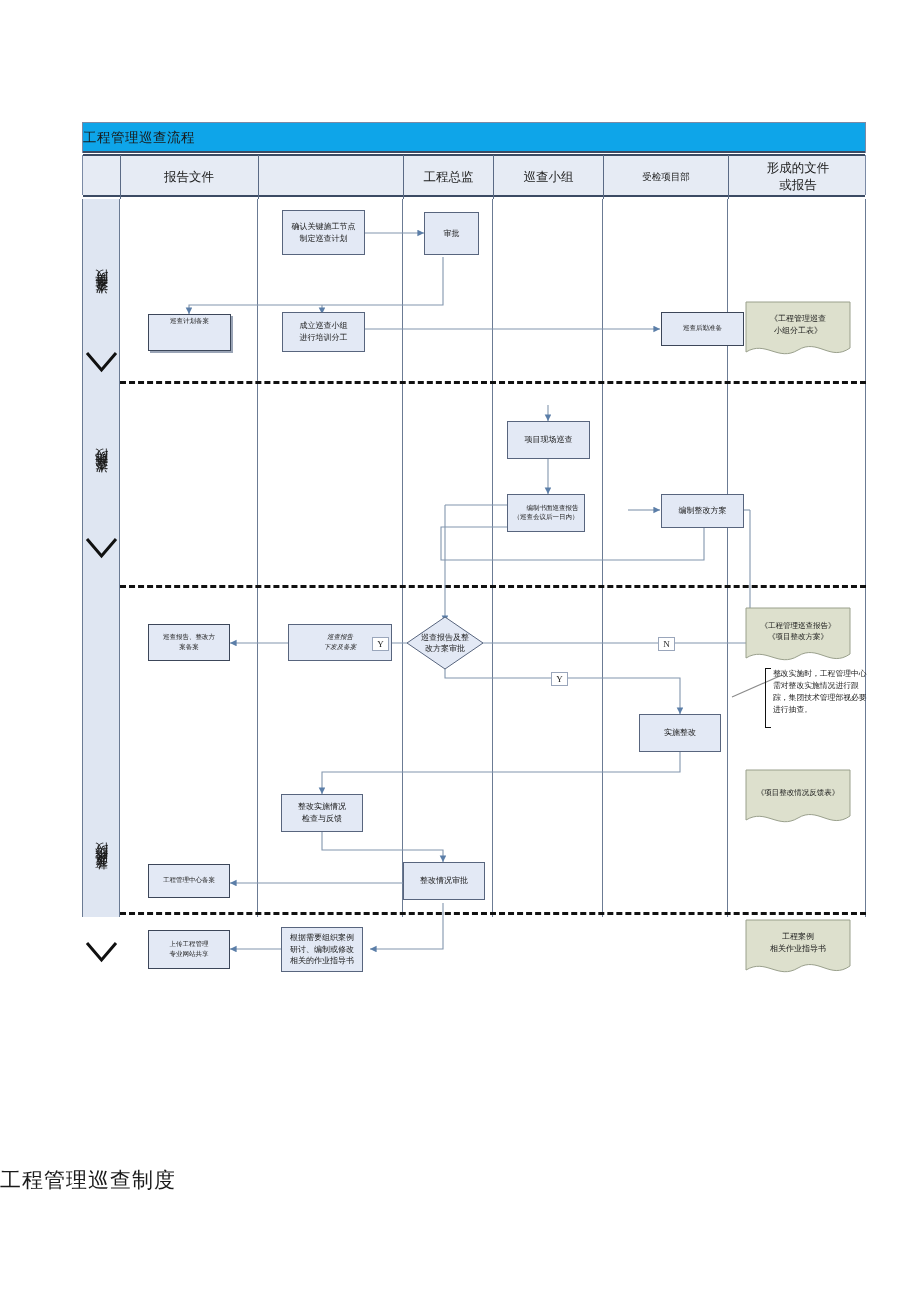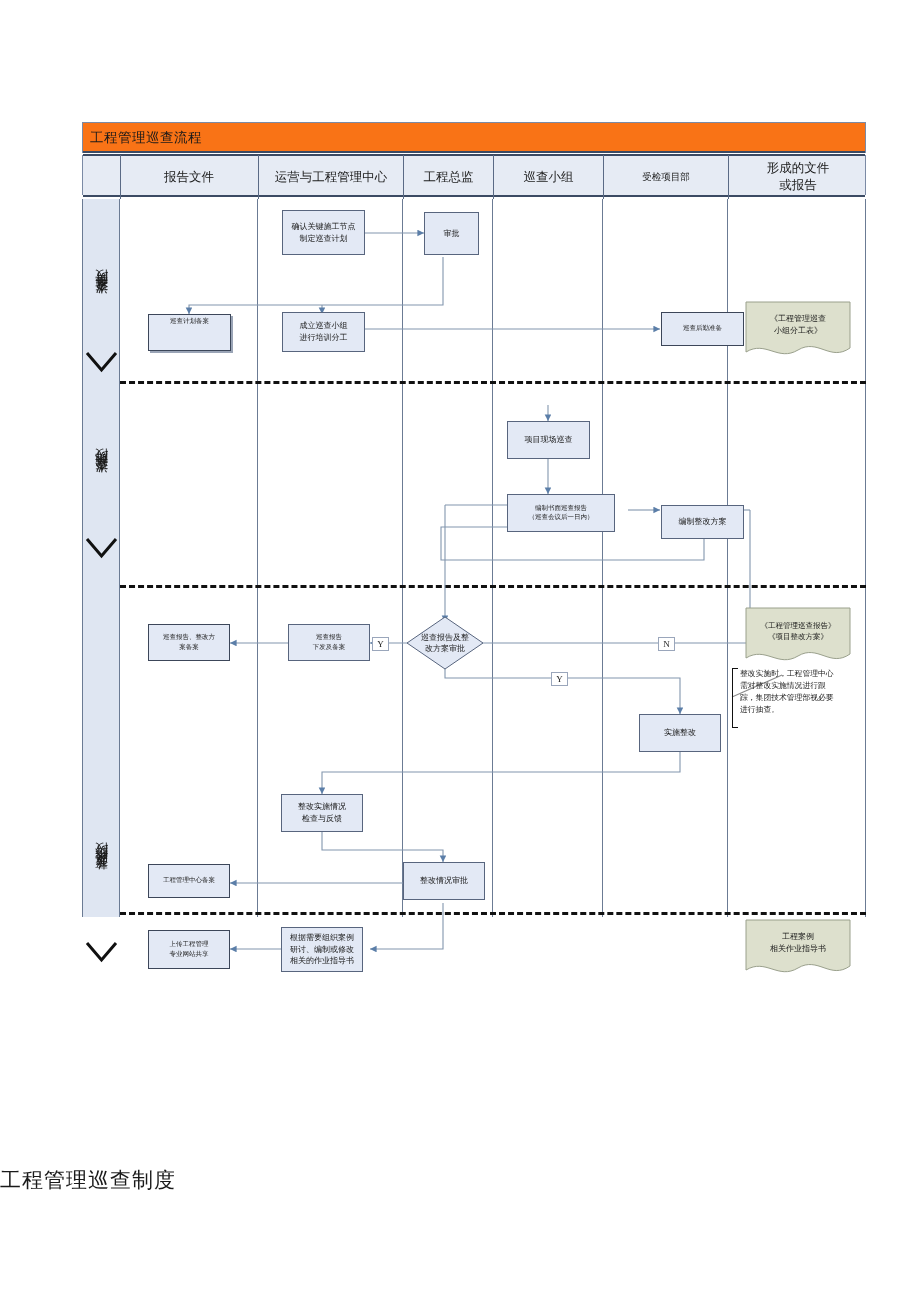--- a/index.html
+++ b/index.html
@@ -3,22 +3,22 @@
 <meta charset="utf-8">
 <style>
   html,body{margin:0;padding:0;background:#ffffff;}
   body{width:920px;height:1303px;position:relative;
        font-family:"DejaVu Sans","Liberation Sans",sans-serif;color:#1a1a1a;}
 
   
   #chart-frame{position:absolute;left:82px;top:122px;width:784px;height:795px;}
 
   #title-bar{position:absolute;left:0;top:0;width:784px;height:31px;
-             background:#f97316;border:1px solid #7b8aa5;box-sizing:border-box;
-             display:flex;align-items:center;padding-left:7px;
+             background:#0ea5e9;border:1px solid #7b8aa5;box-sizing:border-box;
+             display:flex;align-items:center;
              font-size:13.5px;letter-spacing:.5px;}
   #title-bar .tb-rule{position:absolute;left:0;right:0;bottom:-1px;height:2px;background:#3b4a63;}
 
   #header-row{position:absolute;left:0;top:33px;width:784px;height:40px;
               background:#e6ebf4;border-left:1px solid #7b8aa5;border-right:1px solid #7b8aa5;
               box-sizing:border-box;}
   #header-row .hdr-top{position:absolute;left:0;right:0;top:-1px;height:2px;background:#3b4a63;}
   #header-row .hdr-bot{position:absolute;left:0;right:0;bottom:-2px;height:2px;background:#3b4a63;}
 
   .col-head{position:absolute;top:0;height:44px;display:flex;flex-direction:column;
@@ -64,21 +64,21 @@
                   text-align:center;font-size:8px;line-height:1.4;}
 
   
   .docshape{position:absolute;}
   .docshape .dtxt{position:absolute;left:0;top:0;width:100%;height:100%;
                   display:flex;align-items:center;justify-content:center;
                   text-align:center;font-size:8px;line-height:1.5;
                   padding:0 6px 10px 6px;box-sizing:border-box;}
 
   
-  .note{position:absolute;font-size:7.8px;line-height:1.55;text-align:left;}
+  .note{position:absolute;font-size:7.8px;line-height:1.55;text-align:left;margin-left:33px;}
   .note .nbracket{position:absolute;left:0;top:0;width:5px;height:100%;
                   border-left:1.6px solid #111;border-top:1.6px solid #111;
                   border-bottom:1.6px solid #111;}
   .note .ntext{margin-left:8px;}
 
   
   .branch-label{position:absolute;background:#fff;border:1px solid #9aa6bb;
                 font-size:9px;line-height:12px;padding:0 2px;text-align:center;
                 font-family:"Liberation Serif",serif;}
 
@@ -105,23 +105,20 @@
 
     <i class="col-sep" style="left:37px;height:44px;"></i>
     <i class="col-sep" style="left:175px;height:44px;"></i>
     <i class="col-sep" style="left:320px;height:44px;"></i>
     <i class="col-sep" style="left:410px;height:44px;"></i>
     <i class="col-sep" style="left:520px;height:44px;"></i>
     <i class="col-sep" style="left:645px;height:44px;"></i>
 
     <div class="col-head" style="left:37px;width:138px;">
       <span>报告文件</span>
-    </div>
-    <div class="col-head" style="left:176px;width:144px;">
-      <span>运营与工程管理中心</span>
     </div>
     <div class="col-head" style="left:321px;width:89px;">
       <span>工程总监</span>
     </div>
     <div class="col-head" style="left:411px;width:109px;">
       <span>巡查小组</span>
     </div>
     <div class="col-head small" style="left:521px;width:124px;">
       <span>受检项目部</span>
     </div>
@@ -232,34 +229,34 @@
 
   <div class="node tiny shadow darkborder" style="left:66px;top:192px;width:83px;height:37px;align-items:flex-start;">巡查计划备案</div>
 
   <div class="node sm" style="left:200px;top:190px;width:83px;height:40px;white-space:pre-line;">成立巡查小组
 进行培训分工</div>
 
   <div class="node tiny darkborder" style="left:579px;top:190px;width:83px;height:34px;">巡查后勤准备</div>
 
   <div class="node sm" style="left:425px;top:299px;width:83px;height:38px;">项目现场巡查</div>
 
-  <div class="node tiny" style="left:425px;top:372px;width:108px;height:38px;white-space:pre-line;">编制书面巡查报告
+  <div class="node tiny" style="left:425px;top:372px;width:78px;height:38px;white-space:pre-line;text-align:right;">编制书面巡查报告
 （巡查会议后一日内）</div>
 
-  <div class="node sm" style="left:579px;top:372px;width:83px;height:34px;margin-top:11px;">编制整改方案</div>
+  <div class="node sm" style="left:579px;top:372px;width:83px;height:34px;">编制整改方案</div>
 
   <div class="diamond" style="left:323px;top:493px;width:80px;height:56px;">
     <svg width="80" height="56" viewBox="0 0 80 56" style="display:block;">
       <polygon points="40,2 78,28 40,54 2,28" fill="#e3e9f5" stroke="#58657e" stroke-width="1"></polygon>
     </svg>
     <span class="dtext" style="white-space:pre-line;">巡查报告及整
 改方案审批</span>
   </div>
 
-  <div class="node tiny" style="left:206px;top:502px;width:82px;height:37px;white-space:pre-line;">巡查报告
+  <div class="node tiny" style="left:206px;top:502px;width:104px;height:37px;white-space:pre-line;font-style:italic;">巡查报告
 下发及备案</div>
 
   <div class="node tiny darkborder" style="left:66px;top:502px;width:82px;height:37px;white-space:pre-line;">巡查报告、整改方
 案备案</div>
 
   <div class="node sm" style="left:557px;top:592px;width:82px;height:38px;">实施整改</div>
 
   <div class="node sm" style="left:199px;top:672px;width:82px;height:38px;white-space:pre-line;">整改实施情况
 检查与反馈</div>
 
@@ -283,20 +280,26 @@
   </div>
 
   <div class="docshape" style="left:662px;top:484px;width:108px;height:60px;">
     <svg width="108" height="60" viewBox="0 0 108 60" style="display:block;">
       <path d="M2,2 H106 V48 C86,62 74,38 54,50 C34,62 22,40 2,52 Z" fill="#dde0cd" stroke="#9aa08c" stroke-width="1"></path>
     </svg>
     <span class="dtxt" style="white-space:pre-line;font-size:7.5px;">《工程管理巡查报告》
 《项目整改方案》</span>
   </div>
 
+  <div class="docshape" style="left:662px;top:646px;width:108px;height:60px;">
+    <svg width="108" height="60" viewBox="0 0 108 60" style="display:block;">
+      <path d="M2,2 H106 V48 C86,62 74,38 54,50 C34,62 22,40 2,52 Z" fill="#dde0cd" stroke="#9aa08c" stroke-width="1"></path>
+    </svg>
+    <span class="dtxt" style="font-size:7.5px;">《项目整改情况反馈表》</span>
+  </div>
 
   <div class="docshape" style="left:662px;top:796px;width:108px;height:60px;">
     <svg width="108" height="60" viewBox="0 0 108 60" style="display:block;">
       <path d="M2,2 H106 V48 C86,62 74,38 54,50 C34,62 22,40 2,52 Z" fill="#dde0cd" stroke="#9aa08c" stroke-width="1"></path>
     </svg>
     <span class="dtxt" style="white-space:pre-line;">工程案例
 相关作业指导书</span>
   </div>
 
   <div class="note" style="left:650px;top:546px;width:108px;height:58px;">

